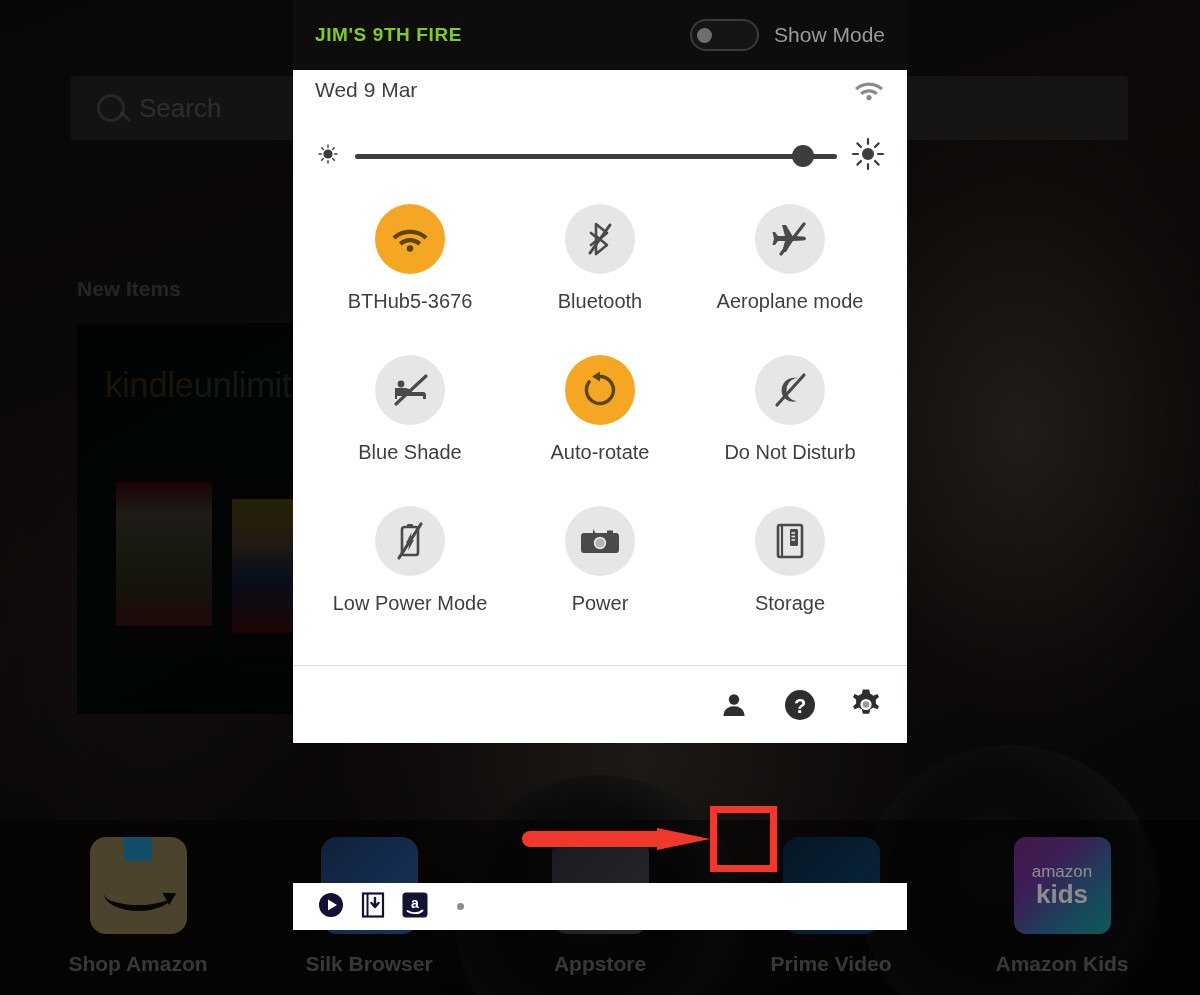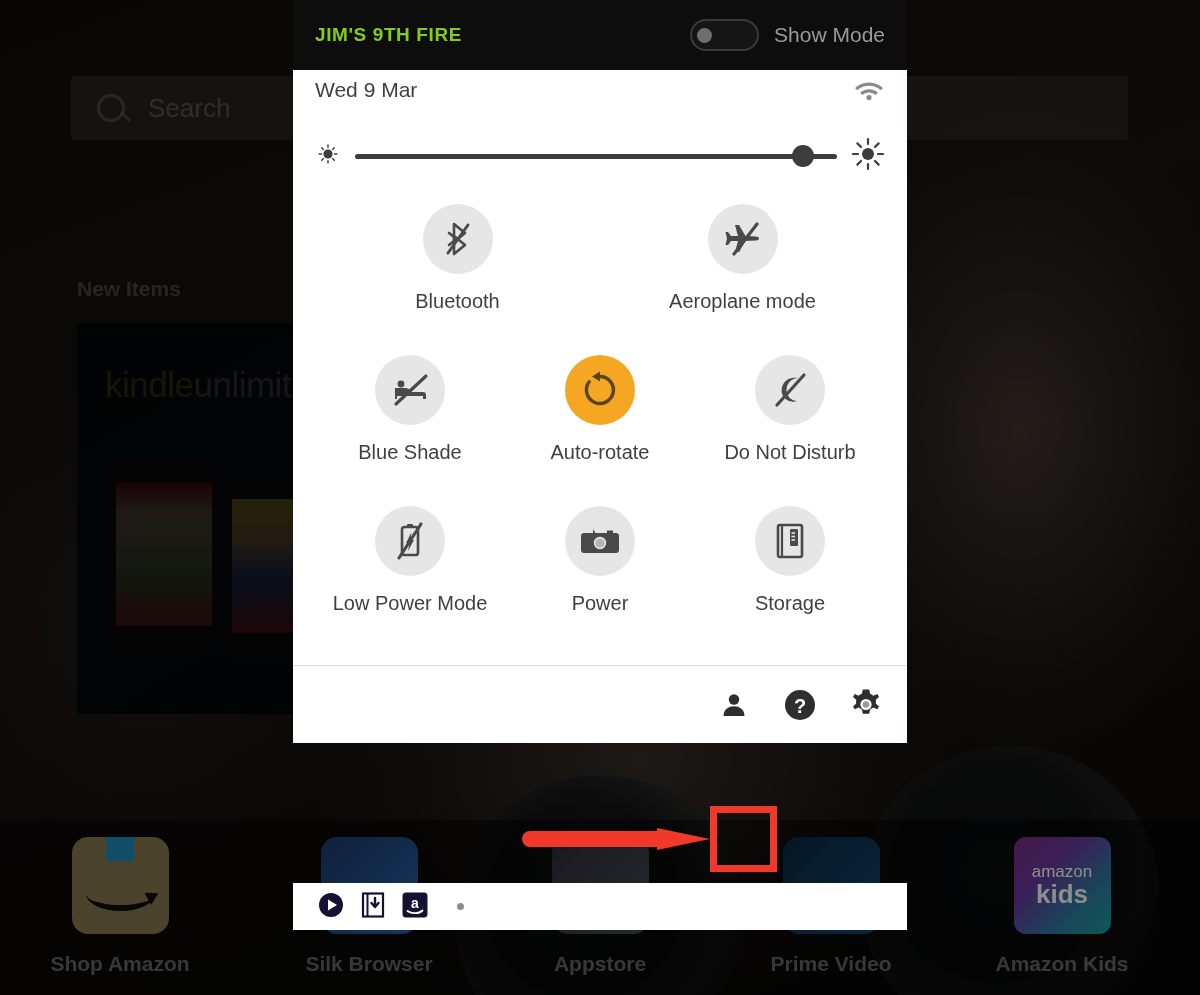--- a/index.html
+++ b/index.html
@@ -27,21 +27,21 @@
   }
   .bg-eye.left  { left: 455px;  top: 775px;  width: 290px; height: 290px; }
   .bg-eye.right { left: 860px;  top: 745px;  width: 300px; height: 300px; }
   .bg-dim { position: absolute; inset: 0; background: rgba(0,0,0,0.62); }
 
   
   .bg-search {
     position: absolute; left: 71px; top: 76px; width: 1057px; height: 64px;
     background: rgba(120,120,120,0.30);
     border-radius: 3px;
-    display: flex; align-items: center; gap: 23px; padding-left: 26px;
+    display: flex; align-items: center; gap: 14px; padding-left: 26px;
   }
   .bg-search .mag {
     width: 28px; height: 28px; border: 3px solid rgba(200,200,200,0.35);
     border-radius: 50%; position: relative; flex: none;
   }
   .bg-search .mag::after {
     content: ""; position: absolute; width: 13px; height: 3px;
     background: rgba(200,200,200,0.35); right: -10px; bottom: 1px;
     transform: rotate(45deg); border-radius: 2px;
   }
@@ -206,21 +206,21 @@
         <div class="cover c2"></div>
       </div>
     <div class="tablet t3">
         <div class="cover c3"></div>
       </div>
   </div>
   <div class="bg-ku-dim"></div>
   <div class="bg-dim"></div>
 
   <div class="dock">
-    <div class="dock-item" style="left:20px; top:17px;">
+    <div class="dock-item" style="left:38px; top:17px;">
       <div class="dock-icon ic-shop">
         <div class="box-tape"></div>
           <div class="smile"></div>
       </div>
       <div class="dock-label">Shop Amazon</div>
     </div>
     <div class="dock-item" style="left:269px; top:17px;">
       <div class="dock-icon ic-silk"></div>
       <div class="dock-label">Silk Browser</div>
     </div>
@@ -301,20 +301,30 @@
               <line x1="27.6" y1="6.4" x2="24" y2="10"></line>
                 <line x1="10" y1="24" x2="6.4" y2="27.6"></line>
             </g>
           </svg>
         </div>
       </div>
 
       <div class="tiles">
 
         <div class="tile-row">
+          <div class="tile">
+            <div class="tile-circle on">
+              <svg width="40" height="30" viewBox="0 0 32 24">
+                <path d="M16 4.5C10.5 4.5 5.6 6.6 2 9.9l2.3 2.4C7.3 9.5 11.4 7.8 16 7.8s8.7 1.7 11.7 4.5L30 9.9C26.4 6.6 21.5 4.5 16 4.5z" fill="#5a4410"></path>
+                <path d="M16 11.2c-3.5 0-6.6 1.3-8.9 3.5l2.3 2.4c1.7-1.6 4-2.6 6.6-2.6s4.9 1 6.6 2.6l2.3-2.4c-2.3-2.2-5.4-3.5-8.9-3.5z" fill="#5a4410"></path>
+                <circle cx="16" cy="19.6" r="2.6" fill="#5a4410"></circle>
+              </svg>
+            </div>
+            <div class="tile-label">BTHub5-3676</div>
+          </div>
 
           <div class="tile">
             <div class="tile-circle">
               <svg width="36" height="38" viewBox="0 0 36 38">
                 <path d="M14 4 L25 13 L14 22 L14 4 Z M14 16 L25 25 L14 34 L14 16 Z" fill="none" stroke="#4a4a4a" stroke-width="2.6" stroke-linejoin="round"></path>
                 <line x1="9" y1="13" x2="14" y2="17" stroke="#4a4a4a" stroke-width="2.6" stroke-linecap="round"></line>
                 <line x1="9" y1="25" x2="14" y2="21" stroke="#4a4a4a" stroke-width="2.6" stroke-linecap="round"></line>
                 <line x1="28" y1="5" x2="8" y2="33" stroke="#4a4a4a" stroke-width="3" stroke-linecap="round"></line>
               </svg>
             </div>

